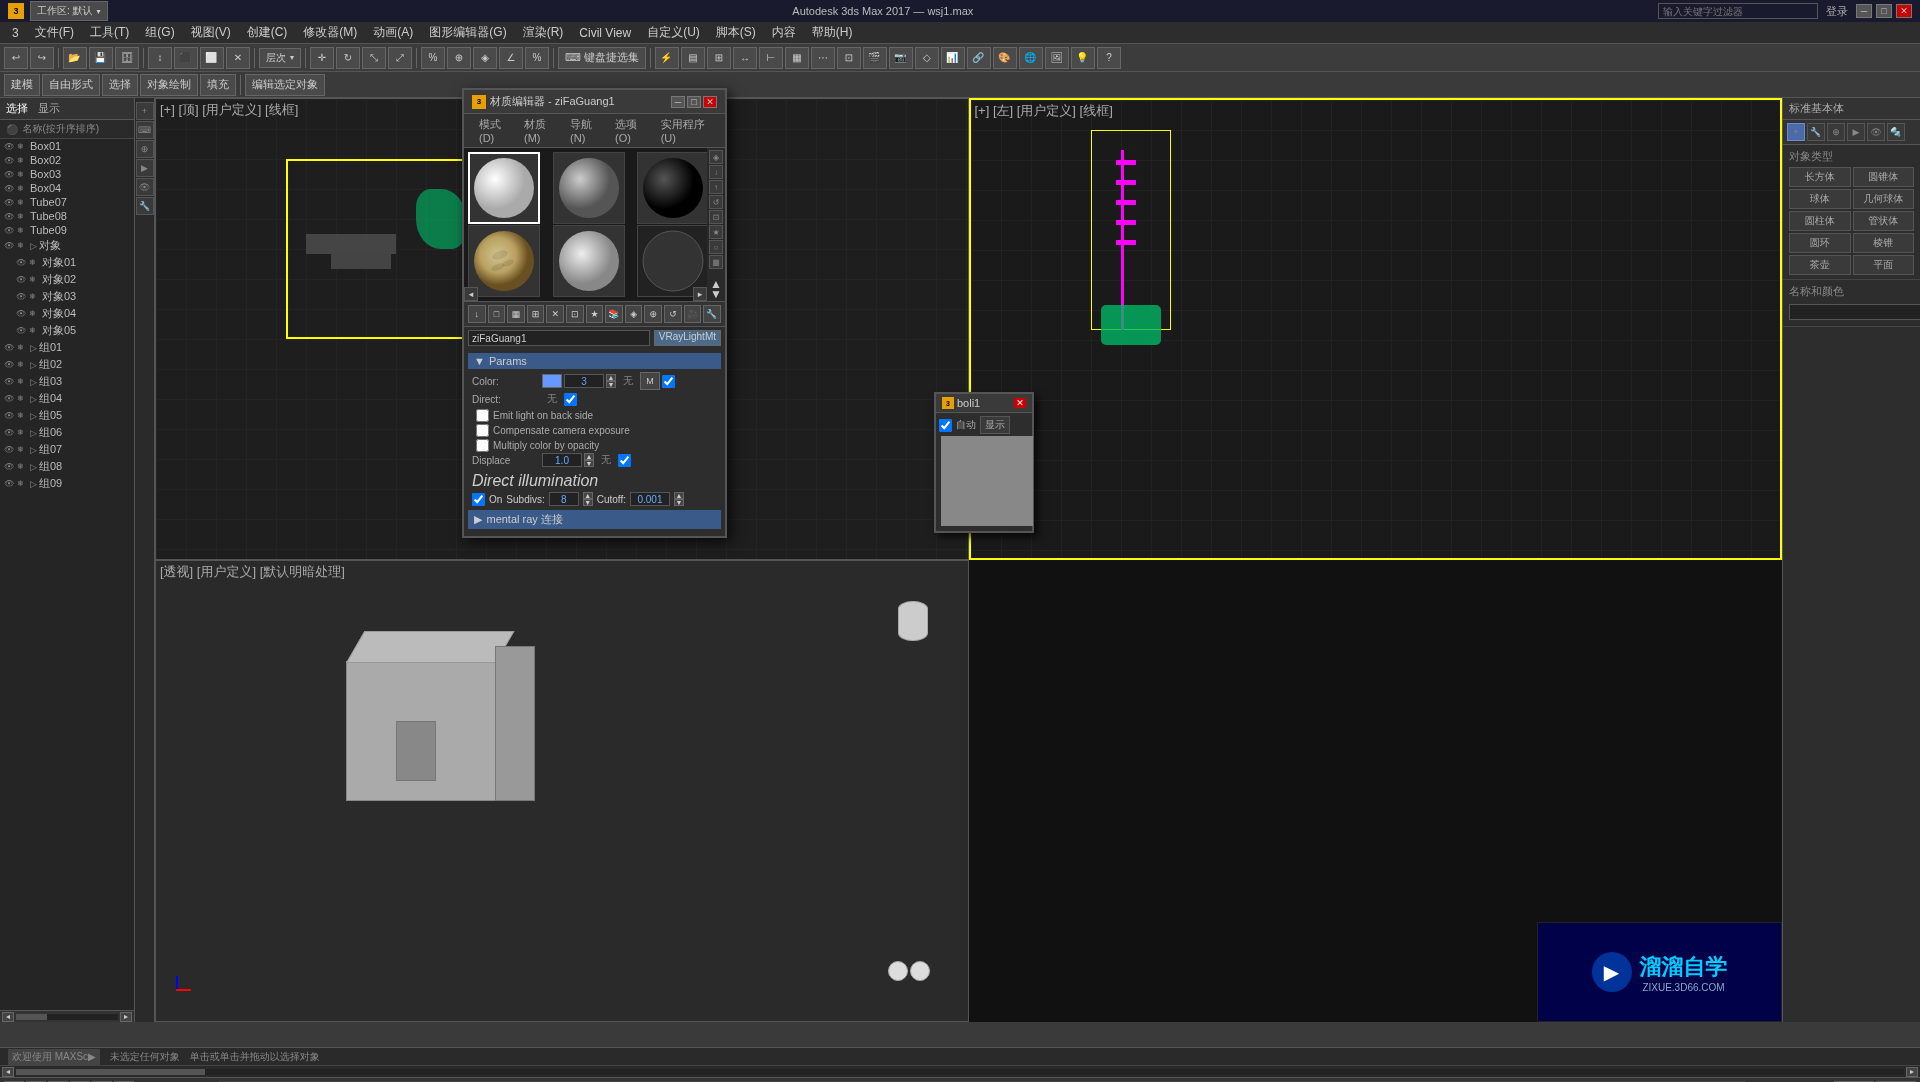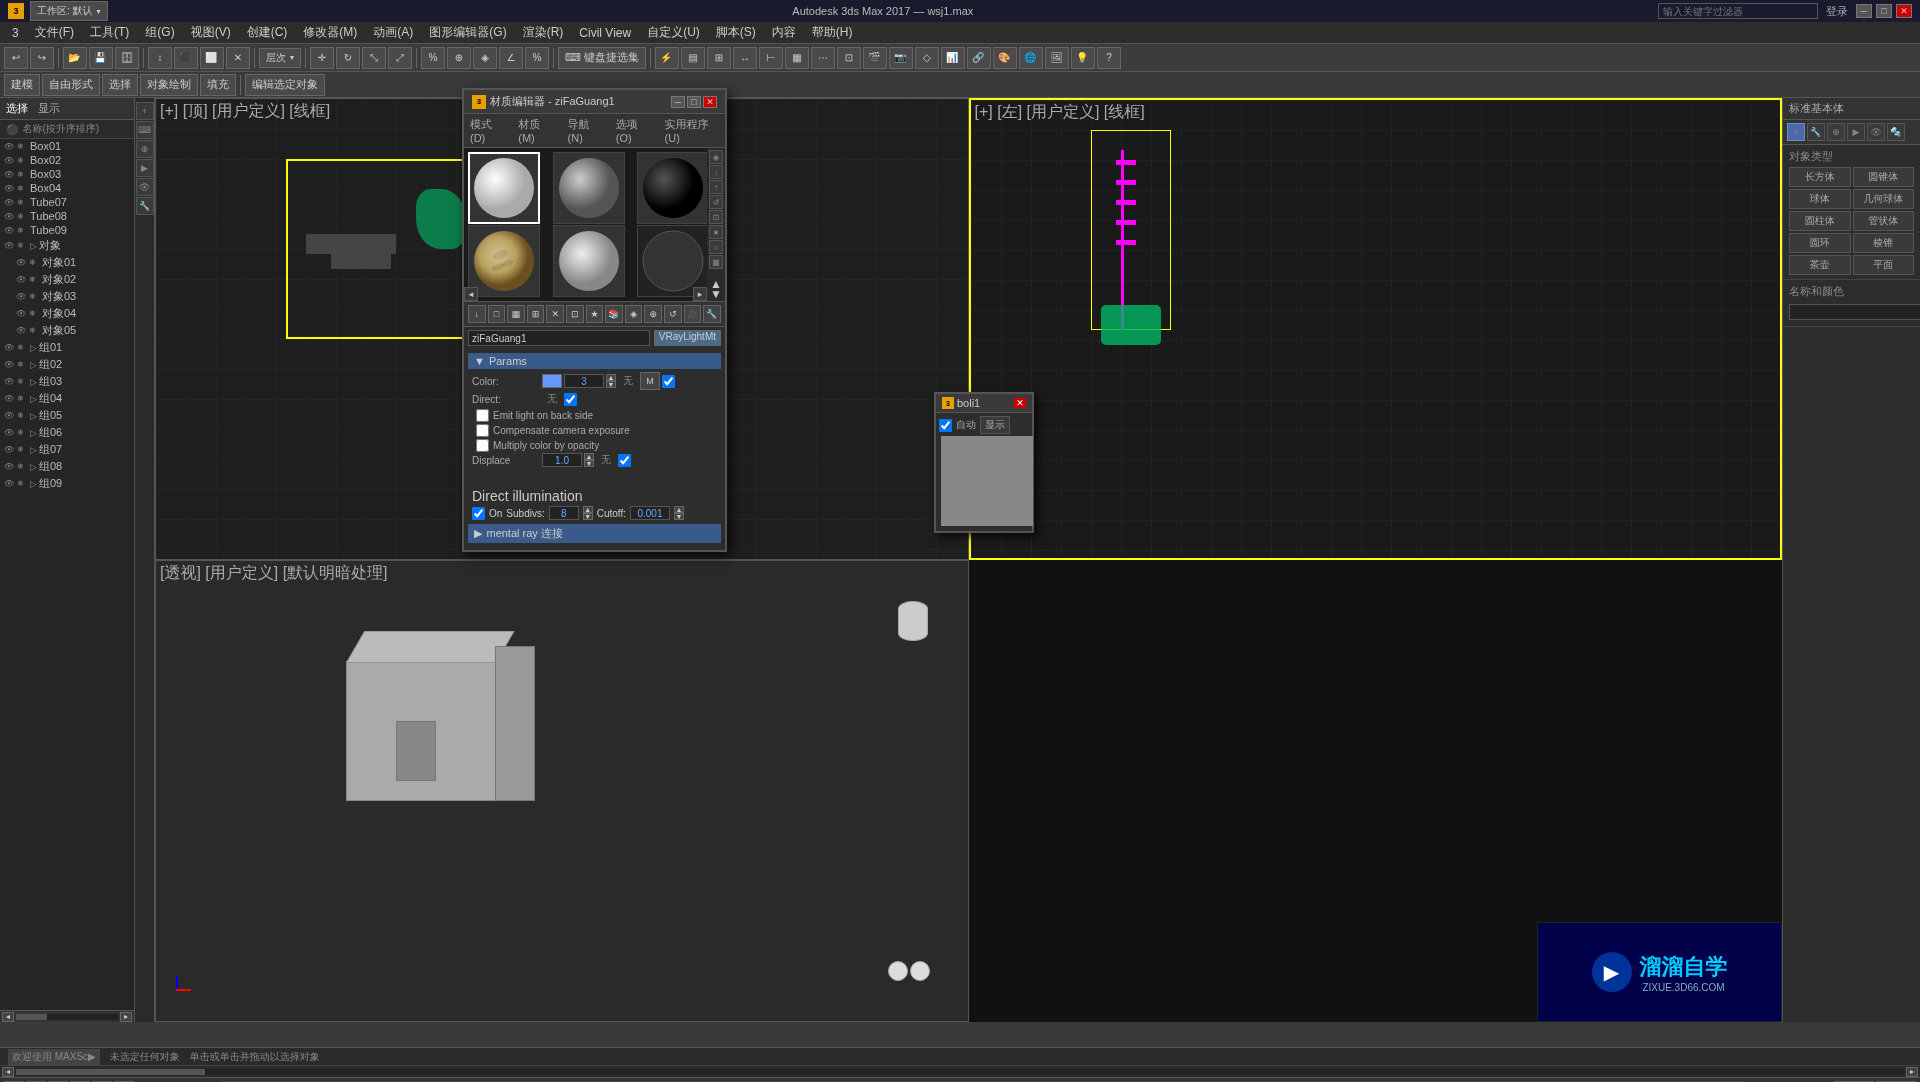--- a/index.html
+++ b/index.html
@@ -33,21 +33,21 @@
     .scene-item { display: flex; align-items: center; padding: 1px 4px; font-size: 11px; color: #bbb; cursor: pointer; white-space: nowrap; }
     .scene-item .eye-icon { width: 12px; height: 10px; display: inline-flex; align-items: center; margin-right: 1px; color: #888; font-size: 8px; }
     .scene-item .expand { color: #888; margin-right: 2px; font-size: 9px; }
     .scene-sort-header { padding: 2px 6px; font-size: 10px; color: #888; border-bottom: 1px solid #444; display: flex; align-items: center; gap: 4px; }
 
     
     #viewport-area { flex: 1; display: grid; grid-template-columns: 1fr 1fr; grid-template-rows: 1fr 1fr; background: #1a1a1a; position: relative; }
 
     
     .viewport { border: 1px solid #555; position: relative; background: #1e1e1e; overflow: hidden; }
-    .viewport-label { position: absolute; top: 2px; left: 4px; font-size: 16px; color: #aaa; z-index: 2; }
+    .viewport-label { position: absolute; top: 2px; left: 4px; font-size: 13px; color: #aaa; z-index: 2; }
     .viewport-grid { position: absolute; inset: 0; background-image: linear-gradient(#2a2a2a 1px, transparent 1px), linear-gradient(90deg, #2a2a2a 1px, transparent 1px); background-size: 30px 30px; opacity: 0.5; }
 
     
     #vp-topleft { background: #222; }
     #vp-topright { background: #111; }
     #vp-bottomleft { background: #1a1a1a; }
     #vp-bottomright { background: #2a2a2a; }
 
     
     #right-panel { width: 138px; background: #2d2d2d; border-left: 1px solid #555; }
@@ -67,21 +67,21 @@
     .anim-btn { width: 20px; height: 18px; background: #444; border: 1px solid #666; display: flex; align-items: center; justify-content: center; font-size: 9px; cursor: pointer; color: #ccc; }
     #frame-input { width: 50px; height: 16px; background: #222; border: 1px solid #555; color: #ccc; font-size: 10px; text-align: center; }
 
     
     #mat-editor { position: absolute; left: 460px; top: 88px; width: 265px; background: #2d2d2d; border: 2px solid #555; z-index: 100; box-shadow: 4px 4px 12px rgba(0,0,0,0.7); }
     #mat-editor-title { background: #3a3a3a; padding: 4px 8px; display: flex; align-items: center; justify-content: space-between; border-bottom: 1px solid #555; font-size: 11px; color: #ccc; cursor: move; }
     #mat-editor-title .dialog-icon { width: 14px; height: 14px; background: #e8a000; display: flex; align-items: center; justify-content: center; font-size: 8px; color: #000; font-weight: bold; margin-right: 4px; }
     .dialog-title-text { display: flex; align-items: center; }
     .dialog-ctrl { width: 14px; height: 12px; background: #555; border: 1px solid #777; display: flex; align-items: center; justify-content: center; font-size: 9px; cursor: pointer; color: #ccc; }
     .dialog-ctrl.close-btn { background: #c00; }
-    #mat-editor-menu { background: #333; padding: 2px 3px; display: flex; gap: 8px; font-size: 11px; border-bottom: 1px solid #555; }
+    #mat-editor-menu { background: #333; padding: 2px 12px; display: flex; gap: 8px; font-size: 11px; border-bottom: 1px solid #555; }
     .mat-menu-item { color: #aaa; cursor: pointer; padding: 1px 3px; }
     #mat-preview-area { display: grid; grid-template-columns: repeat(3, 1fr); gap: 1px; padding: 4px; background: #1a1a1a; }
     .mat-preview { width: 72px; height: 72px; border: 1px solid #444; cursor: pointer; position: relative; }
     .mat-preview.active { border: 2px solid #fff; }
     #mat-toolbar { background: #333; padding: 3px 4px; display: flex; align-items: center; gap: 2px; border-top: 1px solid #555; border-bottom: 1px solid #555; }
     .mat-tb-btn { width: 20px; height: 18px; background: #444; border: 1px solid #666; display: flex; align-items: center; justify-content: center; font-size: 9px; cursor: pointer; color: #ccc; }
     #mat-name-row { padding: 3px 4px; display: flex; align-items: center; gap: 4px; font-size: 11px; }
     #mat-name-input { flex: 1; height: 16px; background: #222; border: 1px solid #555; color: #ccc; font-size: 10px; padding: 0 3px; }
     #mat-type-btn { height: 16px; padding: 0 4px; background: #4a6a8a; border: 1px solid #666; color: #ccc; font-size: 10px; cursor: pointer; }
 
@@ -689,21 +689,21 @@
         <input class="param-input" type="text" value="1.0" style="">
         <div class="param-spinner">
           <div class="param-spin-btn">▲</div>
           <div class="param-spin-btn">▼</div>
         </div>
         <div class="param-extra">无</div>
         <input type="checkbox" checked="" style="">
       </div>
     </div>
 
-    <div style="padding:2px 4px;font-size:14px;color:#ccc;margin-top:19px;">Direct illumination</div>
+    <div style="padding:2px 4px;font-size:16px;color:#ccc;margin-top:3px;font-style:italic;">Direct illumination</div>
     <div class="param-row">
       <div style="display:flex;align-items:center;gap:4px;font-size:10px;">
         <input type="checkbox" checked="" style="">
         <span>On</span>
         <span>Subdivs:</span>
         <input class="param-input" type="text" value="8" style="width: 30px;">
         <div class="param-spinner">
           <div class="param-spin-btn">▲</div>
           <div class="param-spin-btn">▼</div>
         </div>

